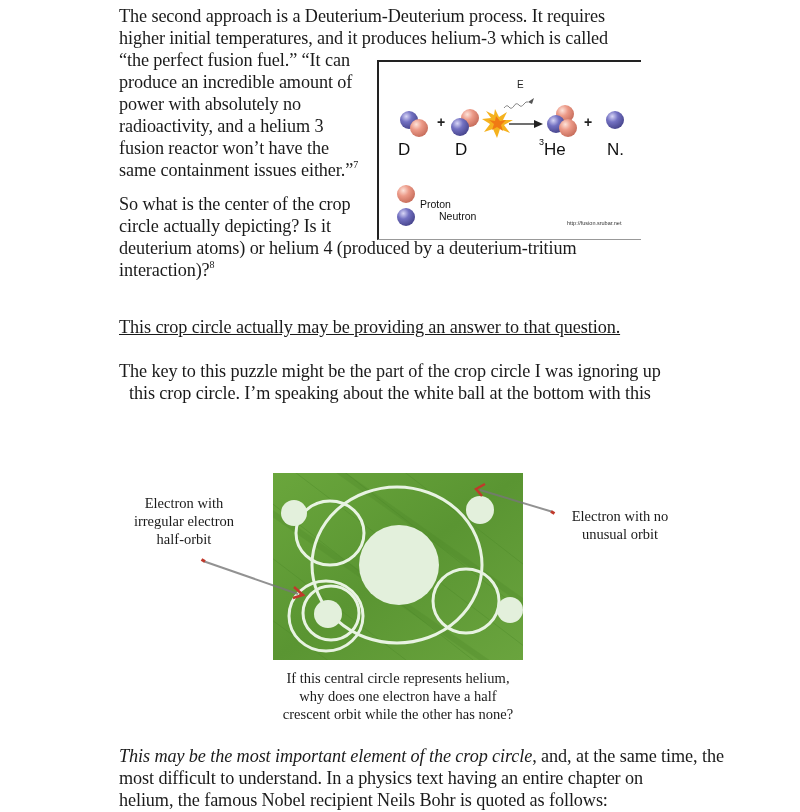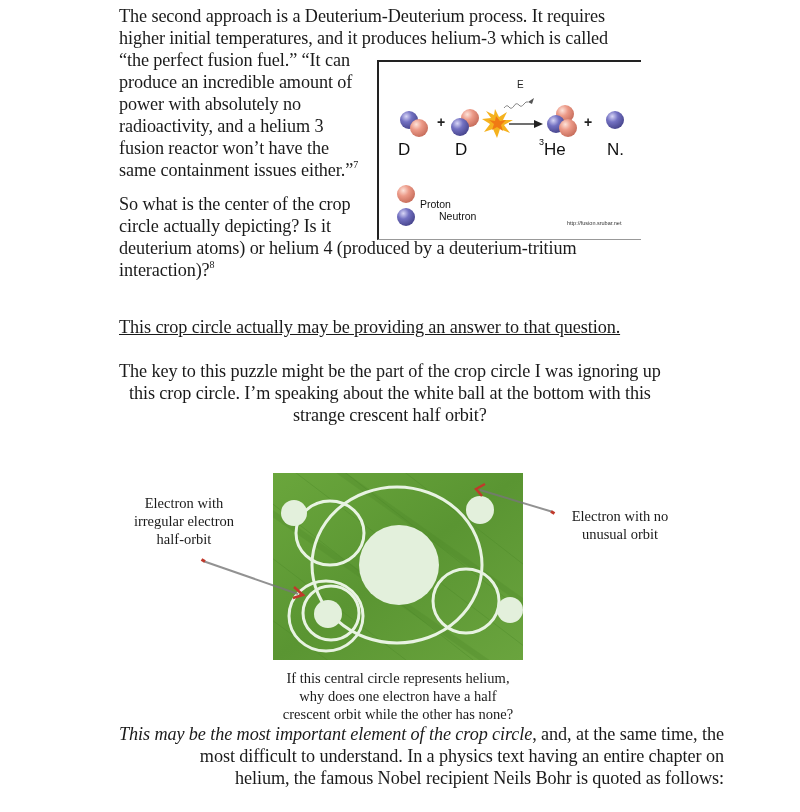--- a/index.html
+++ b/index.html
@@ -41,24 +41,23 @@
     <span class="line"><span>interaction)?</span><sup>8</sup></span>
   </div>
 
   <div class="p" style="top:316px;text-decoration:underline;">
     <span class="line">This crop circle actually may be providing an answer to that question.</span>
   </div>
 
   <div class="p" style="top:360px;text-align:center;">
     <span class="line">The key to this puzzle might be the part of the crop circle I was ignoring up</span>
     <span class="line">this crop circle. I’m speaking about the white ball at the bottom with this</span>
-    <span class="line">strange crescent half orbit?</span>
   </div>
 
-  <div class="p" style="top:723px;text-align:right;">
+  <div class="p" style="top:745px;">
     <span class="line"><em>This may be the most important element of the crop circle</em><span>, and, at the same time, the</span></span>
     <span class="line">most difficult to understand. In a physics text having an entire chapter on</span>
     <span class="line">helium, the famous Nobel recipient Neils Bohr is quoted as follows:</span>
   </div>
 
   <div class="diagram">
     <svg width="262" height="177" viewBox="0 0 262 177">
       <defs>
         <radialGradient id="gN" cx="35%" cy="30%" r="70%">
           <stop offset="0%" stop-color="#d8d6f6"></stop>

